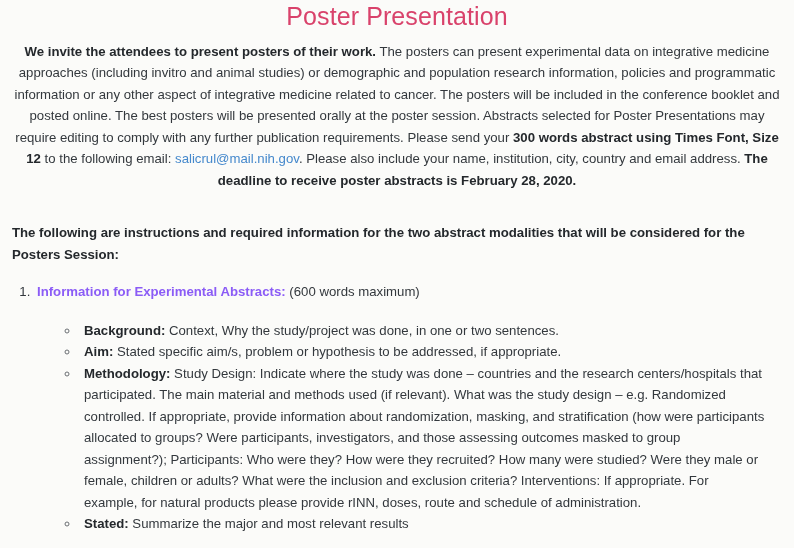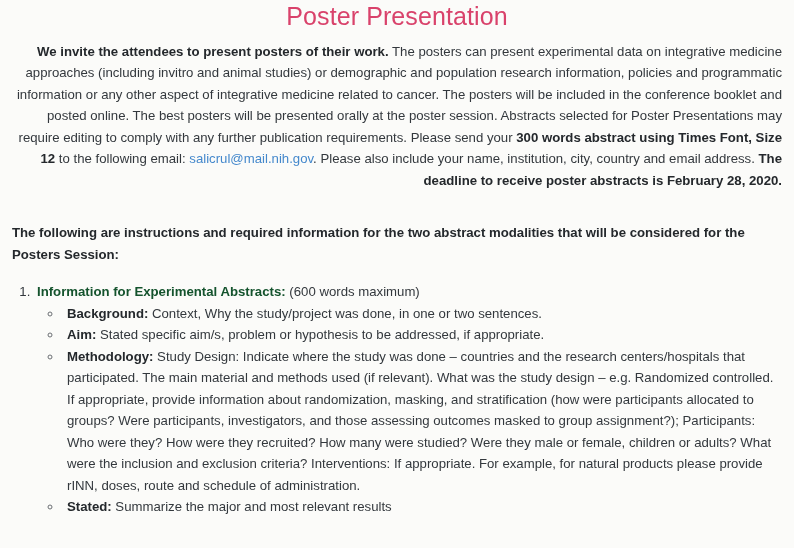--- a/index.html
+++ b/index.html
@@ -36,21 +36,21 @@
     color: #d9426b;
     line-height: 1.18;
   }
 
   
   .intro {
     margin: 5px 0 0 0;
     font-size: 13.2px;
     line-height: 21.5px;
     color: #33383d;
-    text-align: right;
+    text-align: center;
   }
   .b { font-weight: bold; color: #24282c; }
   a.email-link {
     color: #4488cc;
     text-decoration: none;
   }
 
   
   .modalities-heading {
     margin: 31px 0 16px 0;
@@ -69,26 +69,26 @@
     line-height: 21.5px;
   }
   ol.abstract-list > li {
     color: #33383d;
     padding-left: 3px;
   }
   ol.abstract-list > li::marker {
     color: #33383d;
     font-weight: normal;
   }
-  .li-head { font-weight: bold; color: #14532d; text-align: center; }
+  .li-head { font-weight: bold; color: #8b5cf6; text-align: center; }
   .li-sub  { font-weight: normal; color: #33383d; }
 
   
   ul.detail-list {
-    margin: 0;
+    margin: 17px;
     padding-left: 26px;
     list-style-type: circle;
     font-size: 13.2px;
     line-height: 21.5px;
   }
   ul.detail-list > li {
     color: #33383d;
     padding-left: 4px;
     margin: 0;
   }

